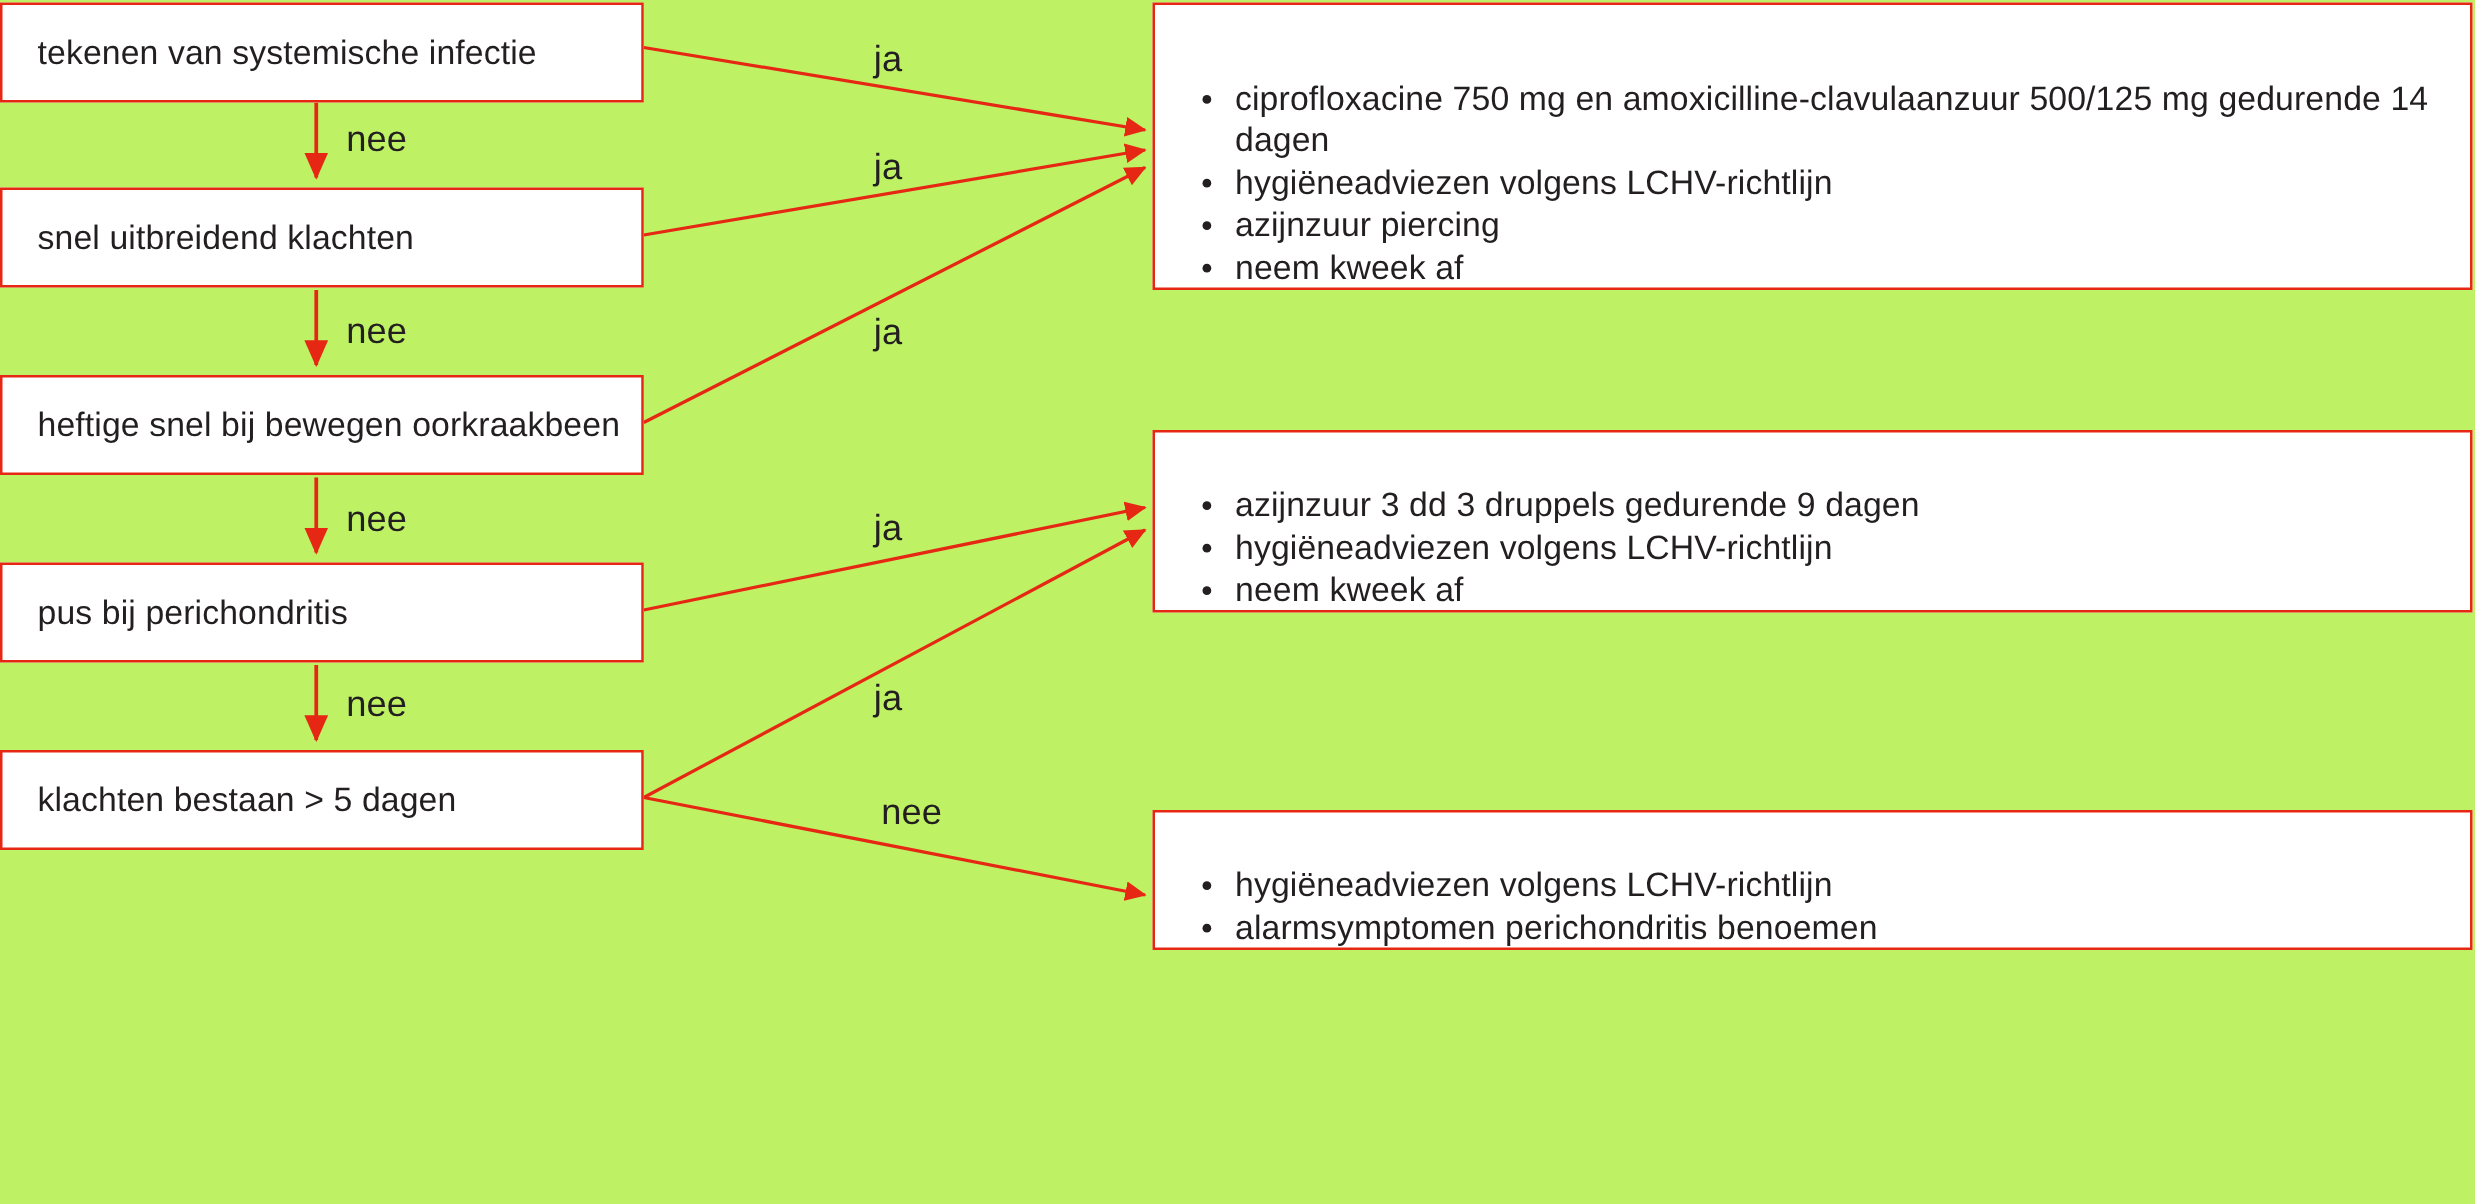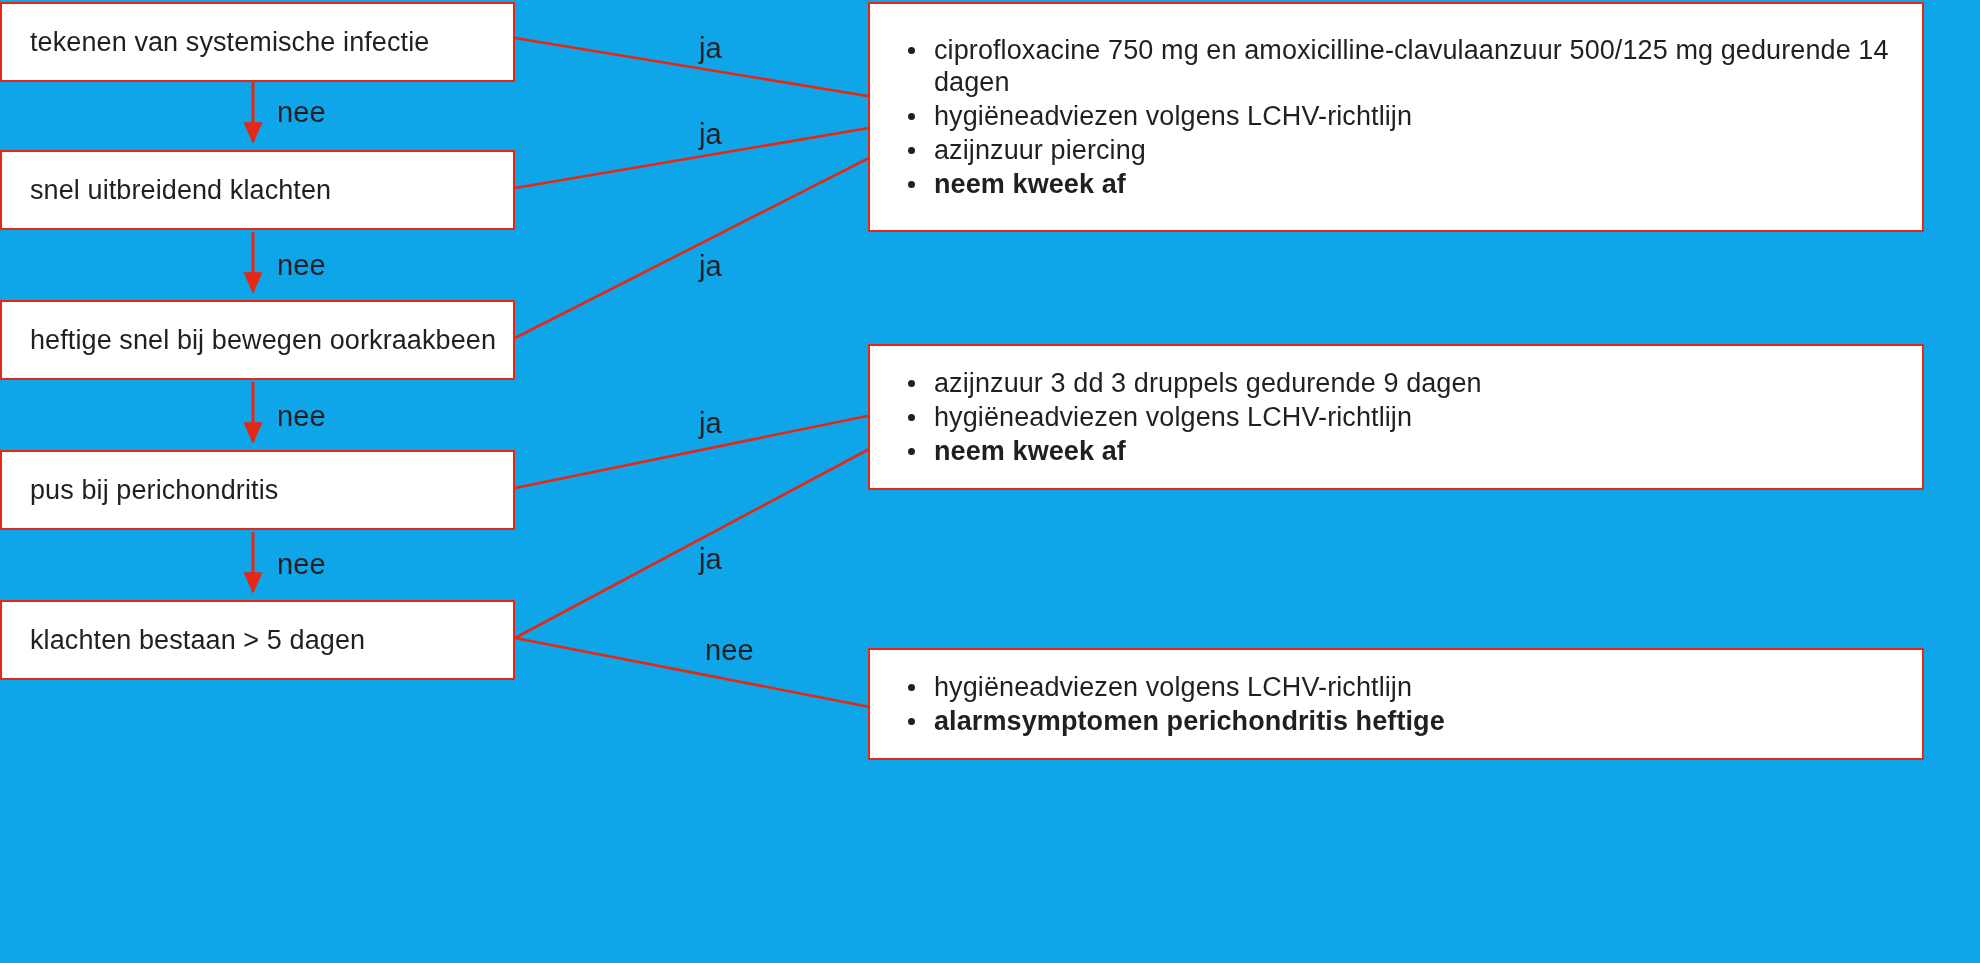--- a/index.html
+++ b/index.html
@@ -8,21 +8,21 @@
     padding: 0;
     background: #ffffff;
   }
   body {
     font-family: "Liberation Sans", sans-serif;
   }
   #canvas {
     position: relative;
     width: 1980px;
     height: 963px;
-    background: #0ea5e9;
+    background: #bef264;
     overflow: hidden;
   }
   svg#wires {
     position: absolute;
     left: 0;
     top: 0;
     width: 1980px;
     height: 963px;
     pointer-events: none;
   }
@@ -41,39 +41,40 @@
   }
   .decision .dlabel {
     padding-left: 28px;
     font-size: 27px;
     color: #231f20;
     letter-spacing: 0.1px;
     line-height: 1.2;
     white-space: nowrap;
   }
   .result {
-    left: 868px;
+    left: 922px;
     width: 1056px;
+    align-items: flex-end;
   }
   .result ul {
     list-style: none;
     margin: 0;
     padding: 0 18px 0 30px;
     width: 100%;
   }
   .result li {
     position: relative;
     font-size: 27px;
     color: #231f20;
     line-height: 1.19;
     padding-left: 34px;
     margin: 0 0 2px 0;
     letter-spacing: 0.1px;
   }
-  .result li:last-child { margin-bottom: 0; font-weight: bold; }
+  .result li:last-child { margin-bottom: 0; }
   .result li::before {
     content: "";
     position: absolute;
     left: 8px;
     top: 13px;
     width: 7px;
     height: 7px;
     border-radius: 50%;
     background: #231f20;
   }
@@ -156,21 +157,21 @@
     <ul>
       <li>azijnzuur 3 dd 3 druppels gedurende 9 dagen</li>
       <li>hygiëneadviezen volgens LCHV-richtlijn</li>
       <li>neem kweek af</li>
     </ul>
   </div>
 
   <div class="node result" style="top:648px; height:112px">
     <ul>
       <li>hygiëneadviezen volgens LCHV-richtlijn</li>
-      <li>alarmsymptomen perichondritis heftige</li>
+      <li>alarmsymptomen perichondritis benoemen</li>
     </ul>
   </div>
 
   <span class="edge-label" style="left:277px; top:96px">nee</span>
   <span class="edge-label" style="left:277px; top:249px">nee</span>
   <span class="edge-label" style="left:277px; top:400px">nee</span>
   <span class="edge-label" style="left:277px; top:548px">nee</span>
 
   <span class="edge-label" style="left:699px; top:32px">ja</span>
   <span class="edge-label" style="left:699px; top:118px">ja</span>

